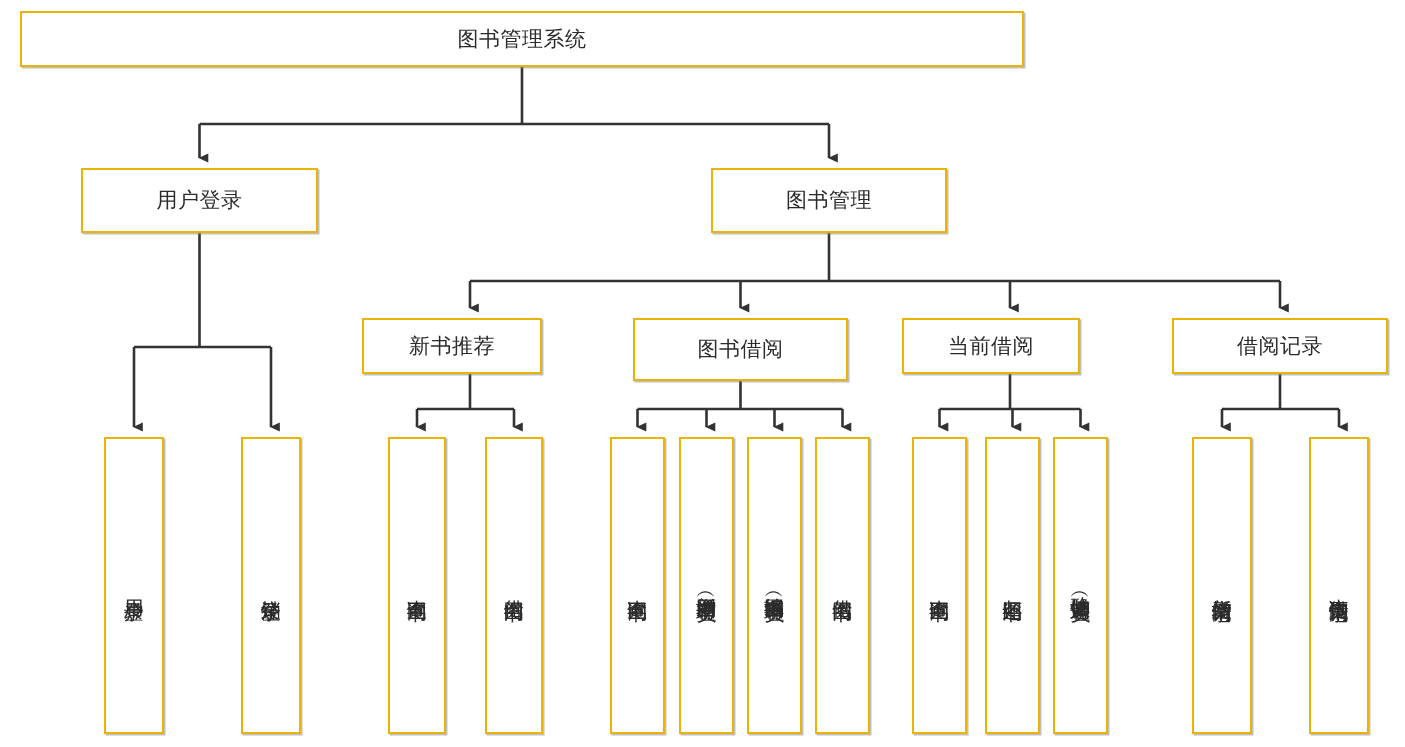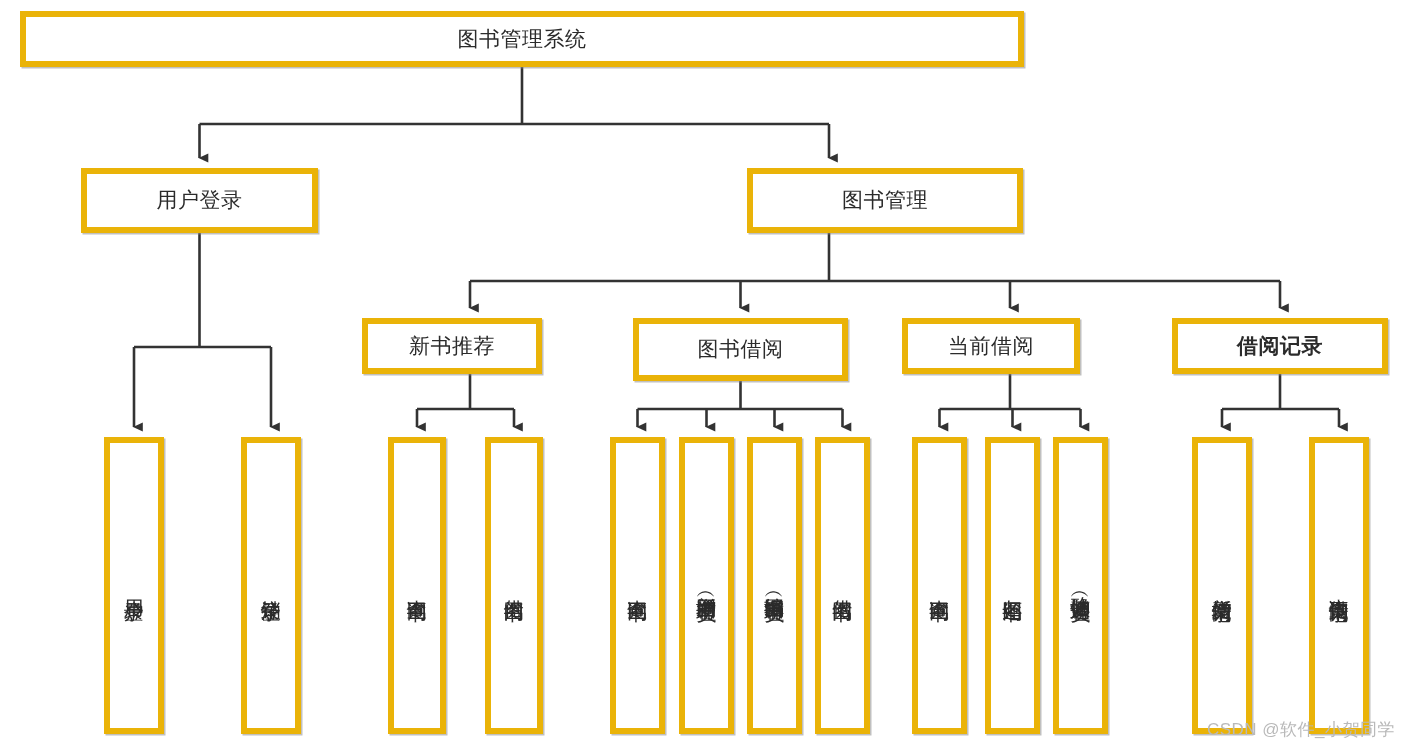--- a/index.html
+++ b/index.html
@@ -22,21 +22,21 @@
     left: 0;
     top: 0;
     width: 1405px;
     height: 747px;
     pointer-events: none;
   }
   .node {
     position: absolute;
     box-sizing: border-box;
     background: #ffffff;
-    border: 6px solid #eab308;
+    border: 2px solid #eab308;
     display: flex;
     align-items: center;
     justify-content: center;
     box-shadow: 1.5px 1.5px 0 rgba(140,140,140,0.55);
   }
   .node .label {
     color: #2b2b2b;
     font-size: 21px;
     line-height: 1.08;
     letter-spacing: 0.5px;
@@ -111,33 +111,33 @@
       </g>
   </svg>
 
   <div id="nodes-layer">
       <div class="node horiz" style="left: 20px; top: 11px; width: 1004px; height: 56px;">
         <span class="label">图书管理系统</span>
       </div>
       <div class="node horiz" style="left: 81px; top: 168px; width: 237px; height: 65px;">
         <span class="label">用户登录</span>
       </div>
-      <div class="node horiz" style="left: 711px; top: 168px; width: 276px; height: 65px; margin-left: 36px;">
+      <div class="node horiz" style="left: 711px; top: 168px; width: 236px; height: 65px;">
         <span class="label">图书管理</span>
       </div>
       <div class="node horiz" style="left: 362px; top: 318px; width: 180px; height: 56px;">
         <span class="label">新书推荐</span>
       </div>
       <div class="node horiz" style="left: 633px; top: 318px; width: 215px; height: 63px;">
         <span class="label">图书借阅</span>
       </div>
       <div class="node horiz" style="left: 902px; top: 318px; width: 178px; height: 56px;">
         <span class="label">当前借阅</span>
       </div>
-      <div class="node horiz" style="left: 1172px; top: 318px; width: 216px; height: 56px; font-weight: bold;">
+      <div class="node horiz" style="left: 1172px; top: 318px; width: 216px; height: 56px;">
         <span class="label">借阅记录</span>
       </div>
       <div class="node vert" style="left: 104px; top: 437px; width: 60px; height: 297px;">
         <span class="label">用户登录</span>
       </div>
       <div class="node vert" style="left: 241px; top: 437px; width: 60px; height: 297px;">
         <span class="label">注销登录</span>
       </div>
       <div class="node vert" style="left: 388px; top: 437px; width: 58px; height: 297px;">
         <span class="label">查询图书</span>
@@ -167,14 +167,13 @@
         <span class="label">确认归还（管理员）</span>
       </div>
       <div class="node vert" style="left: 1192px; top: 437px; width: 60px; height: 297px;">
         <span class="label">新增借阅记录</span>
       </div>
       <div class="node vert" style="left: 1309px; top: 437px; width: 60px; height: 297px;">
         <span class="label">查询借阅记录</span>
       </div>
     </div>
 
-  <div id="watermark">CSDN @软件_小贺同学</div>
 </div>
 
 </body></html>

